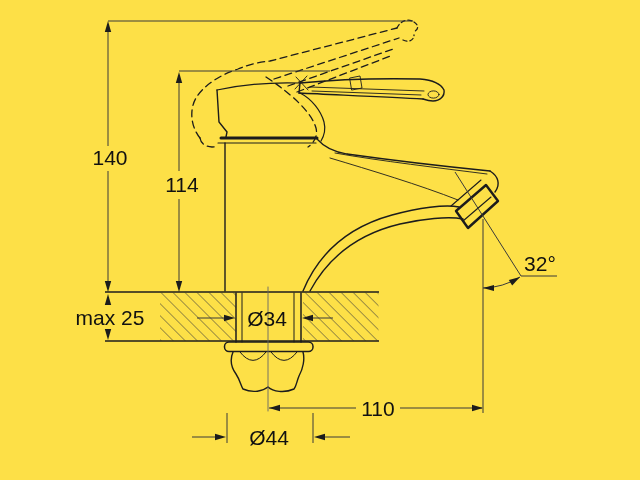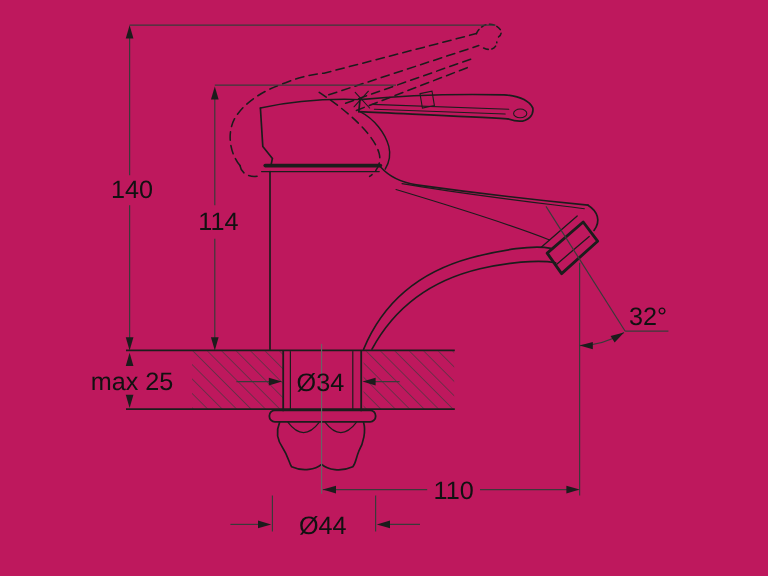--- a/index.html
+++ b/index.html
@@ -1,16 +1,16 @@
 <!DOCTYPE html>
 <html><head>
 <meta charset="utf-8">
 <style>
   html,body{margin:0;padding:0;background:#ffffff;}
-  .page{position:relative;width:640px;height:480px;background:#be185d;overflow:hidden;
+  .page{position:relative;width:640px;height:480px;background:#fde047;overflow:hidden;
         font-family:"Liberation Sans", sans-serif;}
   svg{display:block;}
   text.dim{font-family:"Liberation Sans", sans-serif;font-size:21px;fill:#111;}
 </style>
 </head>
 <body>
 
 <div class="page">
 <svg width="640" height="480" viewBox="0 0 640 480">
   <defs>

